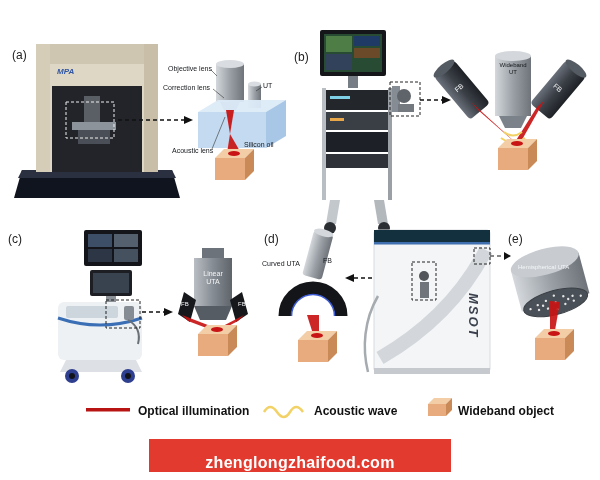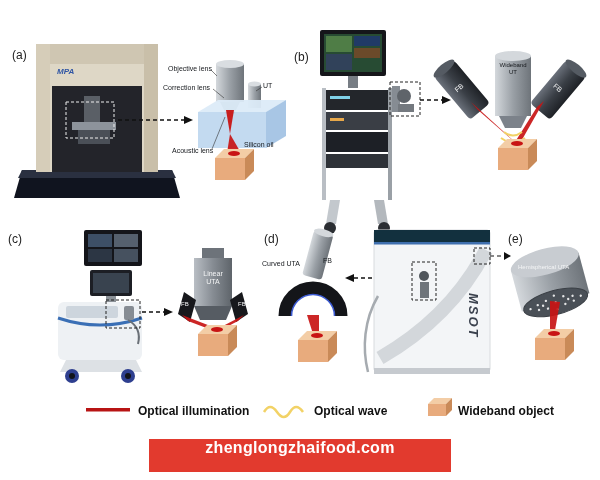--- a/index.html
+++ b/index.html
@@ -10,21 +10,21 @@
   .panel-label{position:absolute;font-size:12px;color:#222}
   .lbl{position:absolute;font-size:7px;color:#15181c;line-height:1.15;white-space:nowrap}
   .lbl.white{color:#f4f5f6}
   .lbl.wrap{white-space:normal;text-align:center}
   .lbl.t6{font-size:6px}
   .mpa{position:absolute;font-size:8px;font-weight:bold;font-style:italic;color:#2f55a4}
   .legend-label{position:absolute;font-size:12px;font-weight:bold;color:#111}
   .msot{position:absolute;left:481px;top:293px;font-size:13px;font-weight:bold;font-style:italic;
         color:#3a414d;letter-spacing:2px;transform:rotate(90deg);transform-origin:left top}
   .banner{position:absolute;left:149px;top:439px;width:302px;height:33px;background:#e23a2e;
-          display:flex;align-items:flex-start;justify-content:center}
+          display:flex;align-items:flex-end;justify-content:center}
   .banner span{color:#fff;font-size:16px;font-weight:600;letter-spacing:.3px}
   .rotl{transform:rotate(-40deg)}
   .rotr{transform:rotate(40deg)}
 </style>
 </head>
 <body>
 
 <div class="fig">
 
 <svg class="art" width="600" height="480" viewBox="0 0 600 480">
@@ -266,20 +266,20 @@
 <span class="lbl white t6" style="left:181px;top:301px">FB</span>
 <span class="lbl white t6" style="left:238px;top:301px">FB</span>
 
 <span class="lbl" style="left:262px;top:260px">Curved UTA</span>
 <span class="lbl" style="left:323px;top:257px">FB</span>
 <span class="msot">MSOT</span>
 
 <span class="lbl white t6" style="left:518px;top:264px">Hemispherical UTA</span>
 
 <span class="legend-label" style="left:138px;top:404px">Optical illumination</span>
-<span class="legend-label" style="left:314px;top:404px">Optical wave</span>
+<span class="legend-label" style="left:314px;top:404px">Acoustic wave</span>
 <span class="legend-label" style="left:458px;top:404px">Wideband object</span>
 
 <div class="banner">
   <span>zhenglongzhaifood.com</span>
 </div>
 
 </div>
 
 </body></html>

